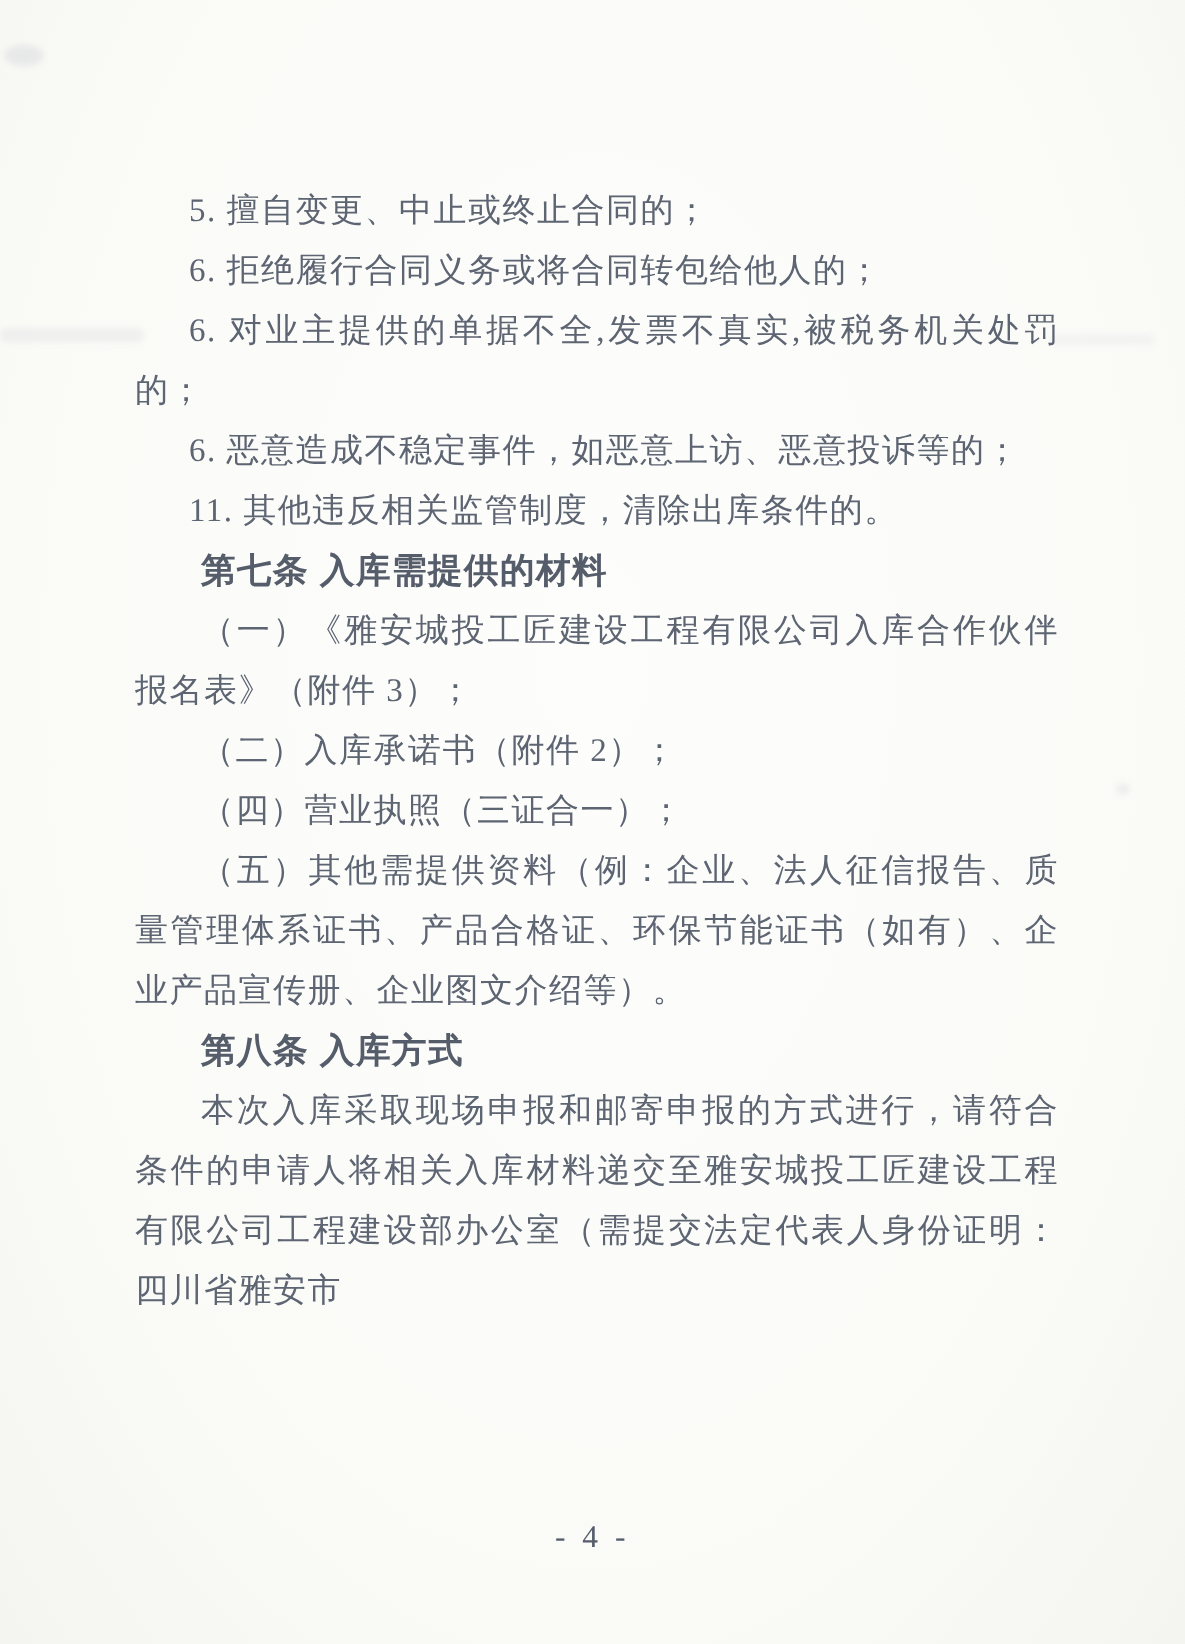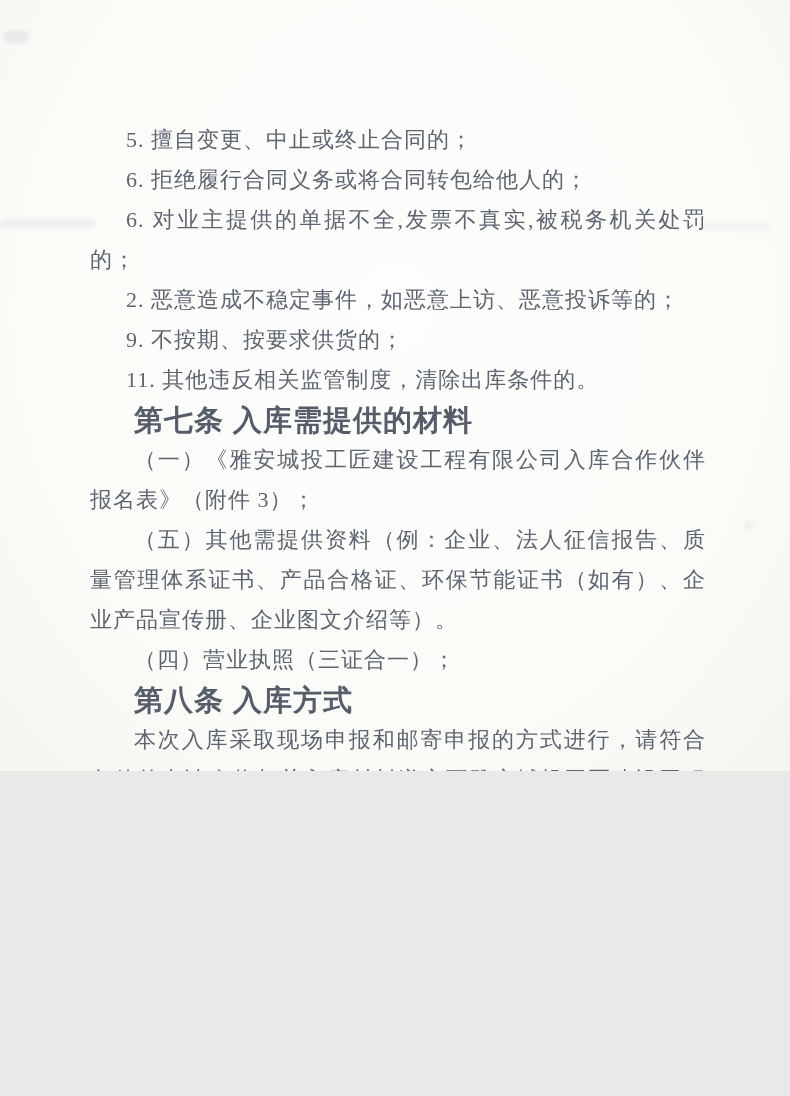--- a/index.html
+++ b/index.html
@@ -3,21 +3,21 @@
 <meta charset="utf-8">
 <style>
   html, body {
     margin: 0;
     padding: 0;
     background: #e9e9e7;
   }
   .page {
     position: relative;
     width: 790px;
-    height: 771px;
+    height: 1096px;
     margin: 0 auto;
     background: #fbfbf9;
     background-image: radial-gradient(ellipse at 50% 40%, #fdfdfc 0%, #fafaf7 70%, #f4f4f1 100%);
     overflow: hidden;
     font-family: "Liberation Serif", "DejaVu Serif", serif;
     color: #5d6472;
   }
   .content {
     position: absolute;
     left: 90px;
@@ -37,21 +37,21 @@
   .content p.item {
     text-indent: 36px;
   }
   .content p.para {
     text-indent: 44px;
   }
   .content p.heading {
     text-indent: 44px;
     font-family: "Liberation Sans", "DejaVu Sans", sans-serif;
     font-weight: bold;
-    font-size: 29px;
+    font-size: 23px;
     color: #555c6a;
     text-align: left;
   }
   .footer {
     position: absolute;
     left: 0;
     top: 1012px;
     width: 100%;
     text-align: center;
     font-size: 21px;
@@ -89,26 +89,26 @@
 
   <div class="smudge smudge-a"></div>
   <div class="smudge smudge-b"></div>
   <div class="smudge smudge-c"></div>
   <div class="smudge smudge-d"></div>
 
   <div class="content">
     <p class="item">5. 擅自变更、中止或终止合同的；</p>
     <p class="item">6. 拒绝履行合同义务或将合同转包给他人的；</p>
     <p class="item">6. 对业主提供的单据不全,发票不真实,被税务机关处罚的；</p>
-    <p class="item">2. 恶意造成不稳定事件，如恶意上访、恶意投诉等的；</p>
-    <p class="item">9. 不按期、按要求供货的；</p>
+    <p class="item">6. 恶意造成不稳定事件，如恶意上访、恶意投诉等的；</p>
     <p class="item">11. 其他违反相关监管制度，清除出库条件的。</p>
     <p class="heading">第七条 入库需提供的材料</p>
     <p class="para">（一）《雅安城投工匠建设工程有限公司入库合作伙伴报名表》（附件 3）；</p>
+    <p class="para">（二）入库承诺书（附件 2）；</p>
+    <p class="para">（四）营业执照（三证合一）；</p>
     <p class="para">（五）其他需提供资料（例：企业、法人征信报告、质量管理体系证书、产品合格证、环保节能证书（如有）、企业产品宣传册、企业图文介绍等）。</p>
-    <p class="para">（四）营业执照（三证合一）；</p>
     <p class="heading">第八条 入库方式</p>
     <p class="para">本次入库采取现场申报和邮寄申报的方式进行，请符合条件的申请人将相关入库材料递交至雅安城投工匠建设工程有限公司工程建设部办公室（需提交法定代表人身份证明：四川省雅安市</p>
   </div>
 
   <div class="footer">- 4 -</div>
 
 </div>
 
 </body></html>

